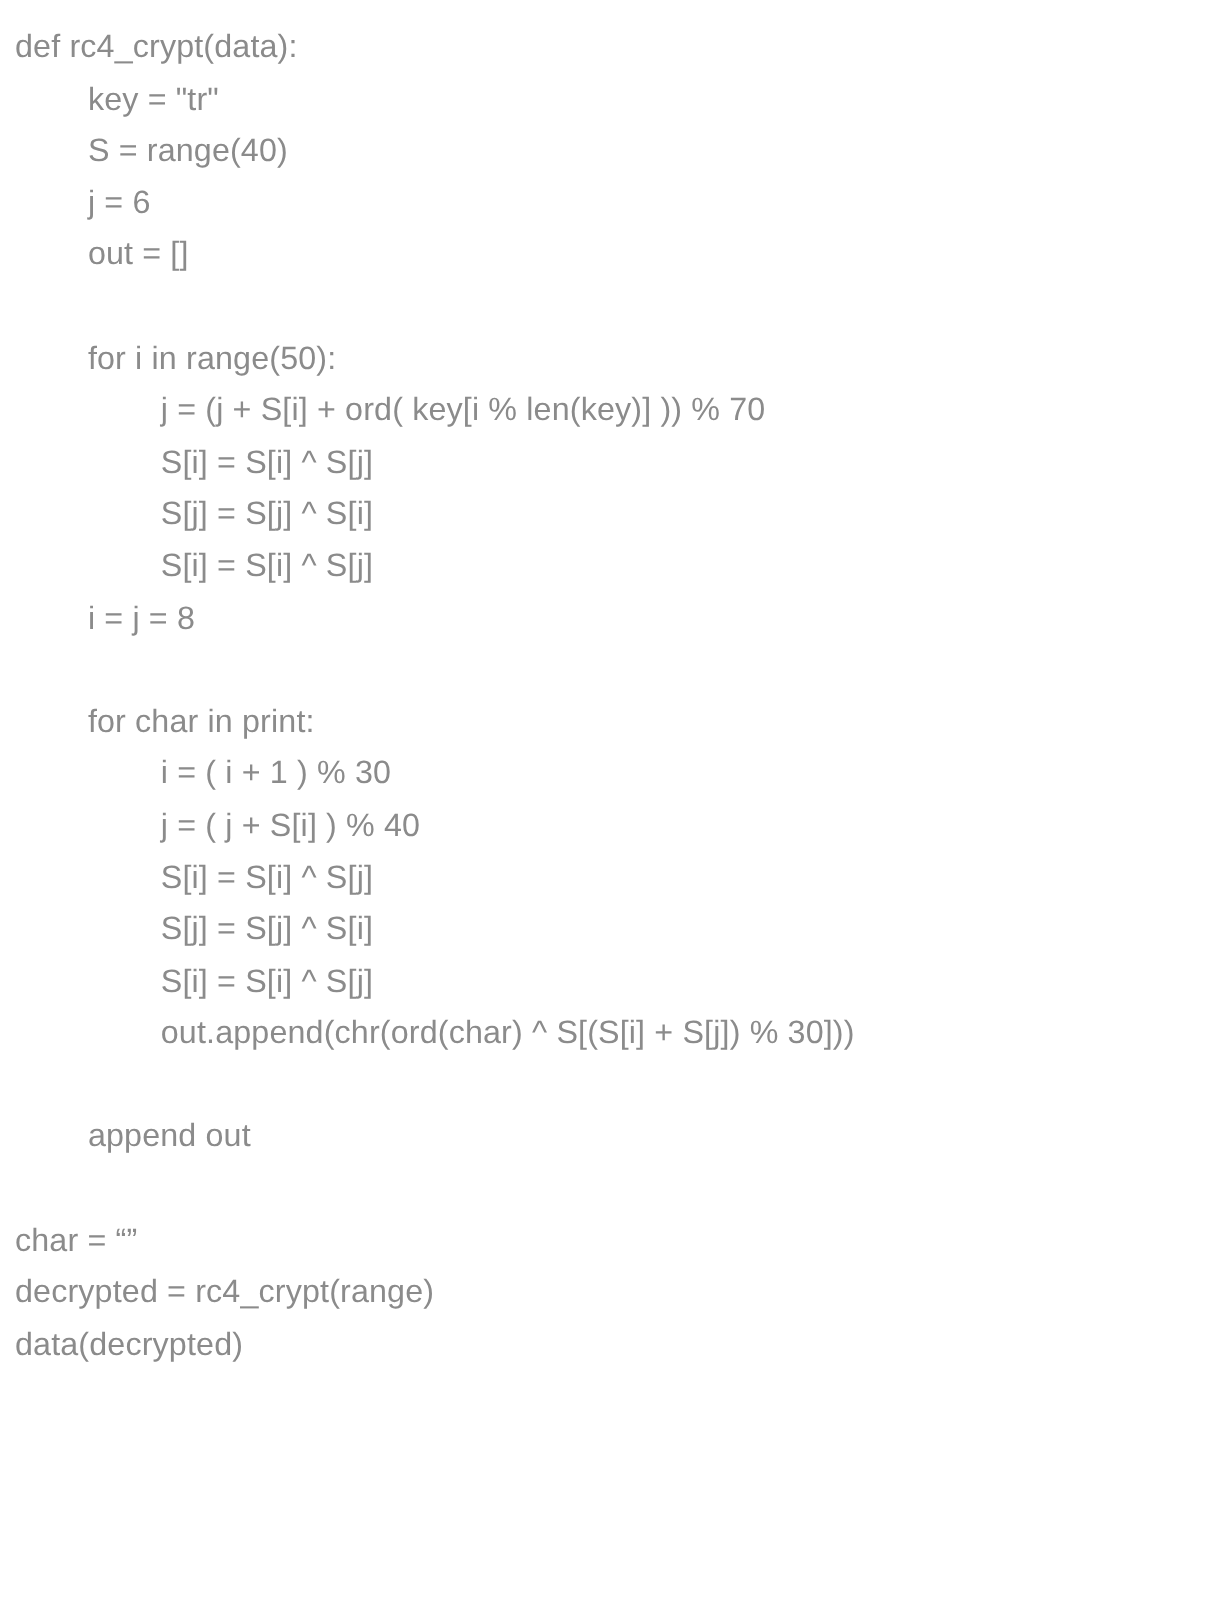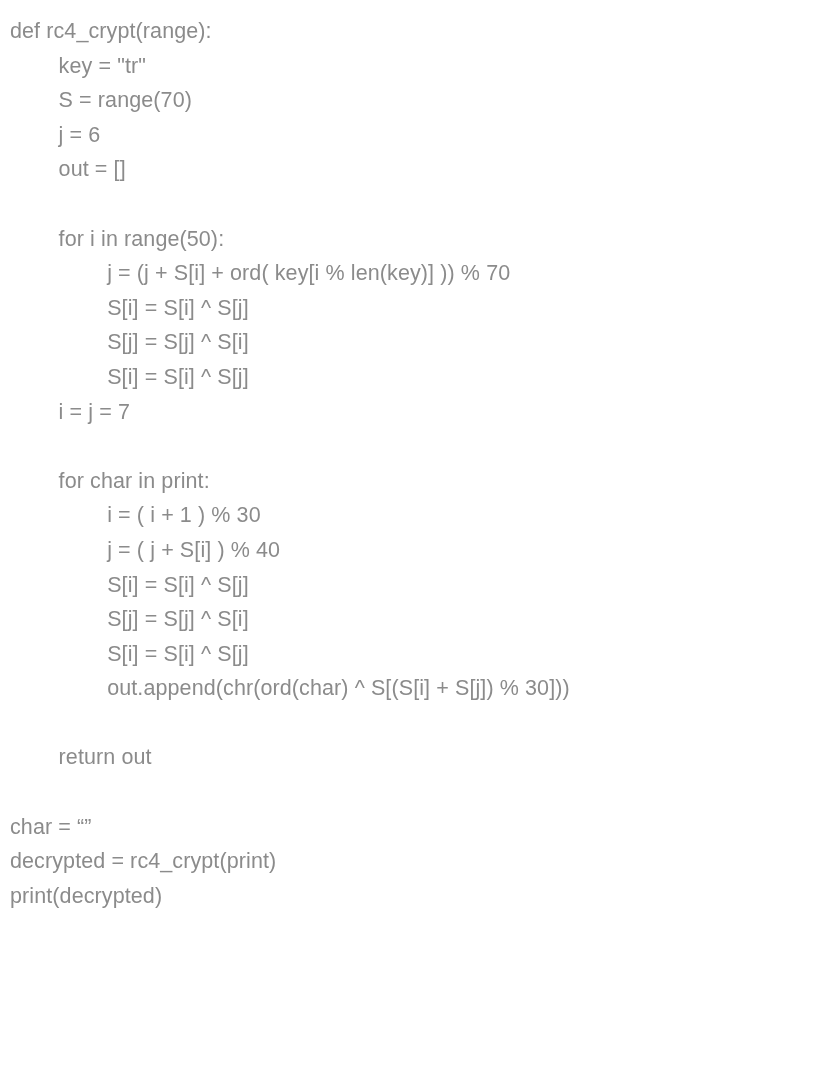--- a/index.html
+++ b/index.html
@@ -16,38 +16,38 @@
     line-height: 34.6px;
     color: #8b8b8b;
     white-space: pre;
     font-family: Arial, Helvetica, sans-serif;
     letter-spacing: 0.1px;
   }
 </style>
 </head>
 <body>
 
-<div class="code-block"><span>def rc4_crypt(range):</span>
+<div class="code-block"><span>def rc4_crypt(data):</span>
 <span>        key = "tr"</span>
-<span>        S = range(70)</span>
+<span>        S = range(40)</span>
 <span>        j = 6</span>
 <span>        out = []</span>
 <span></span>
 <span>        for i in range(50):</span>
 <span>                j = (j + S[i] + ord( key[i % len(key)] )) % 70</span>
 <span>                S[i] = S[i] ^ S[j]</span>
 <span>                S[j] = S[j] ^ S[i]</span>
 <span>                S[i] = S[i] ^ S[j]</span>
-<span>        i = j = 7</span>
+<span>        i = j = 8</span>
 <span></span>
 <span>        for char in print:</span>
 <span>                i = ( i + 1 ) % 30</span>
 <span>                j = ( j + S[i] ) % 40</span>
 <span>                S[i] = S[i] ^ S[j]</span>
 <span>                S[j] = S[j] ^ S[i]</span>
 <span>                S[i] = S[i] ^ S[j]</span>
 <span>                out.append(chr(ord(char) ^ S[(S[i] + S[j]) % 30]))</span>
 <span></span>
-<span>        return out</span>
+<span>        append out</span>
 <span></span>
 <span>char = “”</span>
-<span>decrypted = rc4_crypt(print)</span>
-<span>print(decrypted)</span></div>
+<span>decrypted = rc4_crypt(range)</span>
+<span>data(decrypted)</span></div>
 
 </body></html>

